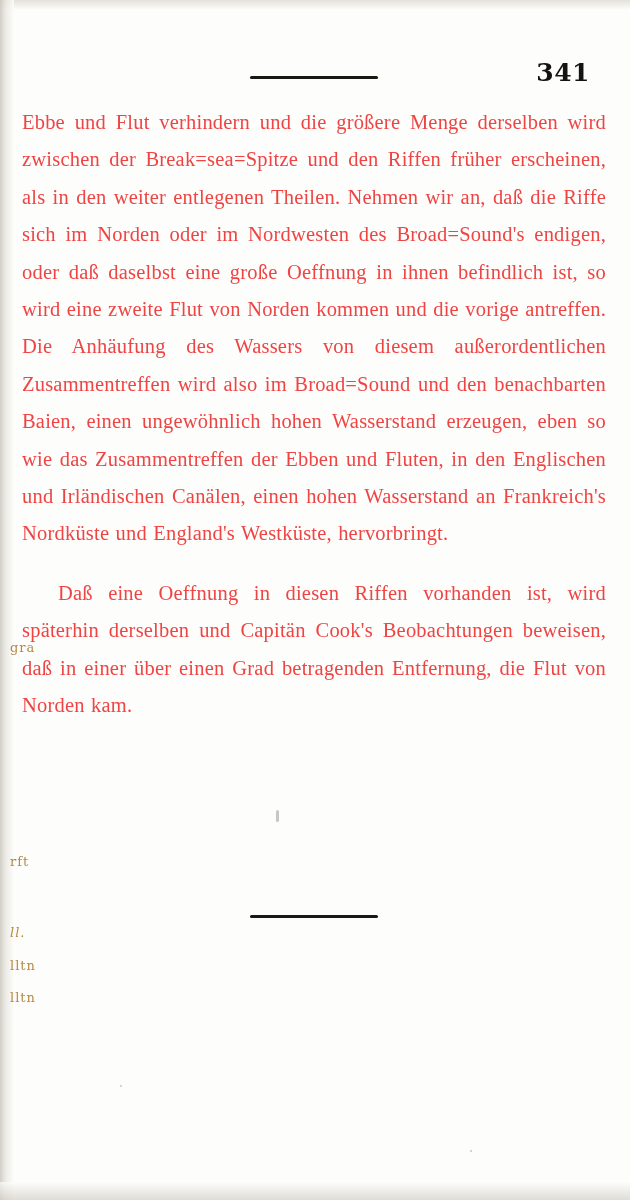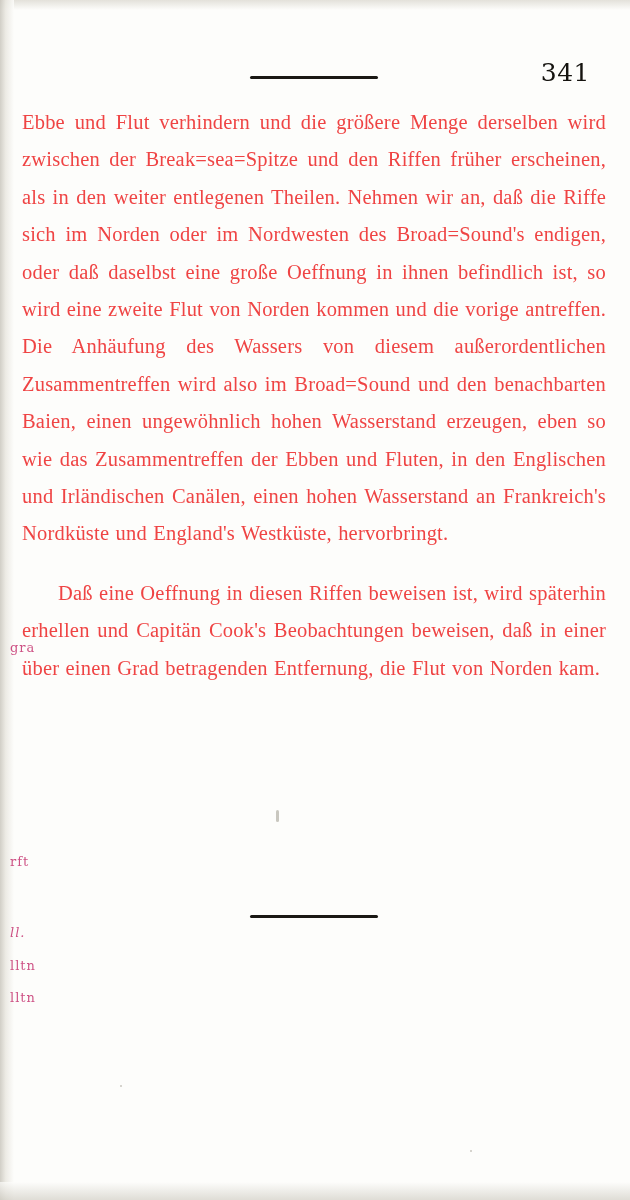--- a/index.html
+++ b/index.html
@@ -46,20 +46,21 @@
   }
 
   .page-number {
     position: absolute;
     right: 40px;
     top: 58px;
     font-family: "DejaVu Serif", serif;
     font-size: 25px;
     letter-spacing: .5px;
     color: #15130f;
+    font-weight: bold;
   }
 
   .rule-top {
     position: absolute;
     left: 250px;
     top: 76px;
     width: 128px;
     height: 3px;
     background: #1a1813;
     border-radius: 2px;
@@ -98,21 +99,21 @@
   p.para:last-child {
     margin-bottom: 0;
   }
 
   
   .margin-mark {
     position: absolute;
     left: 10px;
     font-family: "DejaVu Serif", serif;
     font-size: 13px;
-    color: #be185d;
+    color: #a16207;
     opacity: .75;
     letter-spacing: 1px;
   }
   .mm1 { top: 640px; }
   .mm2 { top: 854px; }
   .mm3 { top: 925px; font-style: italic; }
   .mm4 { top: 958px; }
   .mm5 { top: 990px; }
 
   .speck {
@@ -130,21 +131,21 @@
   <div class="scan-edge-top"></div>
   <div class="scan-edge-left"></div>
   <div class="scan-edge-bottom"></div>
 
   <div class="rule-top"></div>
 
   <div class="page-number">341</div>
 
   <div class="text-block">
     <p class="para">Ebbe und Flut verhindern und die größere Menge derselben wird zwischen der Break=sea=Spitze und den Riffen früher erscheinen, als in den weiter entlegenen Theilen. Nehmen wir an, daß die Riffe sich im Norden oder im Nordwesten des Broad=Sound's endigen, oder daß daselbst eine große Oeffnung in ihnen befindlich ist, so wird eine zweite Flut von Norden kommen und die vorige antreffen. Die Anhäufung des Wassers von diesem außerordentlichen Zusammentreffen wird also im Broad=Sound und den benachbarten Baien, einen ungewöhnlich hohen Wasserstand erzeugen, eben so wie das Zusammentreffen der Ebben und Fluten, in den Englischen und Irländischen Canälen, einen hohen Wasserstand an Frankreich's Nordküste und England's Westküste, hervorbringt.</p>
-    <p class="para indent">Daß eine Oeffnung in diesen Riffen beweisen ist, wird späterhin erhellen und Capitän Cook's Beobachtungen beweisen, daß in einer über einen Grad betragenden Entfernung, die Flut von Norden kam.</p>
+    <p class="para indent">Daß eine Oeffnung in diesen Riffen vorhanden ist, wird späterhin derselben und Capitän Cook's Beobachtungen beweisen, daß in einer über einen Grad betragenden Entfernung, die Flut von Norden kam.</p>
   </div>
 
   <div class="rule-bottom"></div>
 
   <div class="margin-mark mm1">gra</div>
   <div class="margin-mark mm2">rft</div>
   <div class="margin-mark mm3">ll.</div>
   <div class="margin-mark mm4">lltn</div>
   <div class="margin-mark mm5">lltn</div>
 

